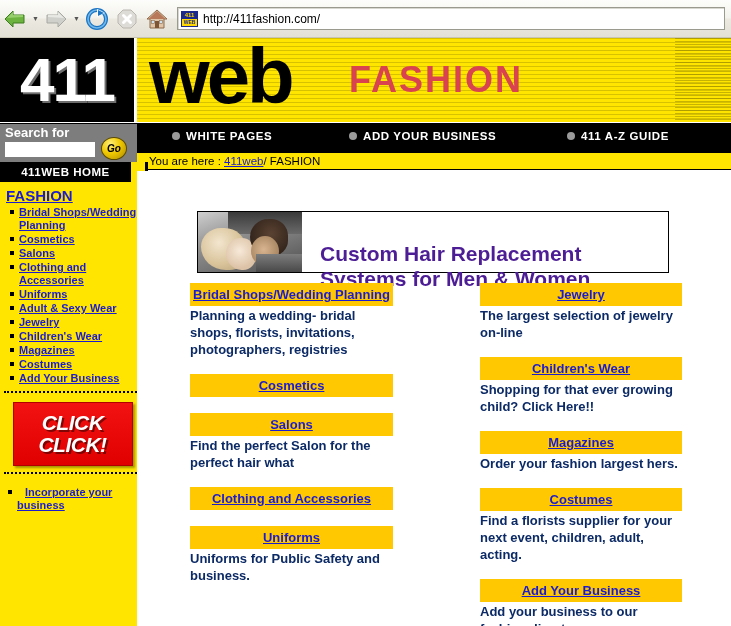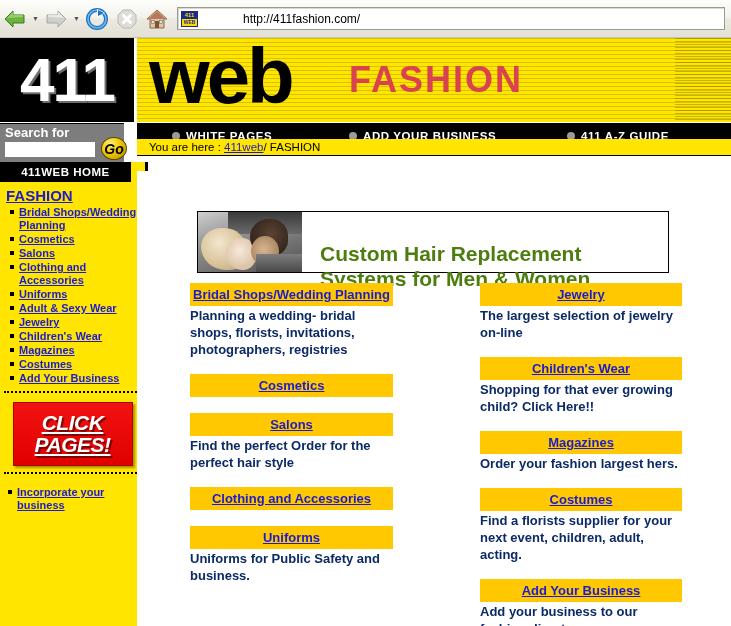--- a/index.html
+++ b/index.html
@@ -16,21 +16,21 @@
     border-bottom:1px solid #c8c5b4;
     display:flex;align-items:center;
   }
   .nav-btn{width:30px;height:30px;display:flex;align-items:center;justify-content:center;}
   .nav-caret{width:11px;height:30px;display:flex;align-items:center;justify-content:center;
              font-size:7px;color:#555;}
   .addr-wrap{
     flex:1;height:21px;margin-left:5px;margin-right:6px;
     background:#ffffff;border:1px solid #9a9a8e;
     box-shadow:inset 1px 1px 0 #d8d8d0;
-    display:flex;align-items:center;padding-left:3px;gap:40px;
+    display:flex;align-items:center;padding-left:3px;
   }
   .favicon{
     width:15px;height:14px;flex:none;margin-right:5px;
     background:#1b2a8a;position:relative;overflow:hidden;
     border:1px solid #1b2a8a;
   }
   .favicon i{position:absolute;display:block;}
   .fav-411{left:0;top:0;width:15px;height:7px;background:#1b2a8a;
            color:#ffd800;font-size:6px;line-height:7px;text-align:center;font-weight:bold;font-style:normal;}
   .fav-web{left:0;top:7px;width:15px;height:7px;background:#ffd800;
@@ -71,38 +71,38 @@
     letter-spacing:-3px;font-family:"Liberation Sans",sans-serif;
   }
   #word-fashion{
     position:absolute;left:212px;top:22px;
     font-size:36px;line-height:40px;font-weight:bold;color:#d94350;
     letter-spacing:2px;font-family:"Liberation Sans",sans-serif;
   }
 
   
   #searchbox{
-    position:absolute;left:0;top:85px;width:124px;height:38px;
-    background:#7d7d7d;border-top:1px solid #000;
+    position:absolute;left:0;top:85px;width:134px;height:38px;
+    background:#7d7d7d;border-top:1px solid #000;padding-left:28px;
   }
   #search-label{
     position:absolute;left:5px;top:1px;font-size:13px;font-weight:bold;color:#fff;
     font-family:"Liberation Sans",sans-serif;
   }
   #search-input{
     position:absolute;left:5px;top:18px;width:90px;height:15px;
     border:1px solid #ffffff;background:#fff;font-size:11px;padding:0 2px;
     box-sizing:border-box;font-family:"Liberation Sans",sans-serif;
   }
   #go-btn{
     position:absolute;left:101px;top:13px;width:26px;height:23px;
     border-radius:50%;
     background:radial-gradient(circle at 35% 28%, #fff07a 0%, #f0c800 45%, #a98800 100%);
     border:1px solid #5c4a00;
-    color:#000;font-size:14px;font-weight:bold;font-style:italic;
+    color:#000;font-size:10px;font-weight:bold;font-style:italic;
     display:flex;align-items:center;justify-content:center;
     box-sizing:border-box;cursor:pointer;
   }
 
   
   #navbar{
     position:absolute;left:137px;top:85px;width:594px;height:30px;background:#000;padding-left:24px;
   }
   .nav-item{
     position:absolute;top:7px;color:#fff;font-size:11.5px;font-weight:bold;
@@ -113,21 +113,21 @@
     display:inline-block;width:8px;height:8px;border-radius:50%;
     background:#9a9a9a;margin-right:6px;vertical-align:middle;
     position:relative;top:-1px;
   }
   #nav0{left:35px;}
   #nav1{left:212px;}
   #nav2{left:430px;}
 
   
   #breadcrumb{
-    position:absolute;left:137px;top:101px;width:594px;height:17px;
+    position:absolute;left:137px;top:115px;width:594px;height:17px;
     background:#ffe500;border-bottom:1px solid #000;
     font-size:11.5px;color:#000;padding-left:12px;box-sizing:border-box;
     line-height:17px;font-family:"Liberation Sans",sans-serif;
   }
   #breadcrumb a{color:#1b1bd0;text-decoration:underline;}
 
   
   #sidebar{
     position:absolute;left:0;top:124px;width:148px;height:464px;
     background:#ffe500;border-right:3px solid #000;box-sizing:border-box;
@@ -159,29 +159,28 @@
     margin:9px auto 0 auto;width:118px;height:62px;
     background:linear-gradient(to bottom,#f21212 0%,#e00000 100%);
     border:1px solid #b00000;
     display:flex;flex-direction:column;align-items:center;justify-content:center;
     cursor:pointer;box-shadow:2px 2px 2px rgba(0,0,0,.35);
   }
   #click-here span{
     color:#fff;font-size:21px;line-height:22px;font-weight:bold;font-style:italic;
     letter-spacing:-.5px;text-shadow:2px 2px 0 rgba(0,0,0,.45);
     font-family:"Liberation Sans",sans-serif;
-    text-decoration:underline;
   }
   #incorp{
     margin:12px 4px 0 8px;position:relative;padding-left:9px;
     font-size:11px;line-height:13px;font-weight:bold;
     font-family:"Liberation Sans",sans-serif;
   }
   #incorp:before{content:"";position:absolute;left:0;top:4px;width:4px;height:4px;background:#000;}
-  #incorp a{color:#1b1bd0;text-decoration:underline;cursor:pointer;}
+  #incorp a{color:#1b1bd0;text-decoration:underline;cursor:pointer;margin-left:8px;}
 
   
   #content{
     position:absolute;left:137px;top:133px;width:594px;height:455px;background:#fff;
   }
   #ad-banner{
     position:absolute;left:60px;top:40px;width:472px;height:62px;
     border:1px solid #000;background:#fff;display:flex;align-items:center;
     cursor:pointer;box-sizing:border-box;
   }
@@ -208,21 +207,21 @@
   #ad-photo .blob-suit{
     position:absolute;left:58px;top:42px;width:48px;height:22px;
     background:linear-gradient(to bottom,#7d7d7d,#3d3d3d);
   }
   #ad-photo .blob-bg{
     position:absolute;left:30px;top:0;width:78px;height:22px;
     background:linear-gradient(to bottom,#3a3a3a,#6a6a6a);
   }
   #ad-text{
     flex:1;padding-left:18px;
-    color:#4d7c0f;font-size:21px;line-height:25px;font-weight:bold;
+    color:#4c1d95;font-size:21px;line-height:25px;font-weight:bold;
     font-family:"Liberation Sans",sans-serif;
     margin-top:48px;
   }
 
   .col{position:absolute;top:112px;}
   #col-left{left:53px;width:203px;}
   #col-right{left:343px;width:202px;}
 
   .card{margin-bottom:16px;}
   .card-head{
@@ -338,21 +337,21 @@
       <li><a href="#">Adult &amp; Sexy Wear</a></li>
       <li><a href="#">Jewelry</a></li>
       <li><a href="#">Children's Wear</a></li>
       <li><a href="#">Magazines</a></li>
       <li><a href="#">Costumes</a></li>
       <li><a href="#">Add Your Business</a></li>
     </ul>
     <div class="dotted-rule"></div>
     <div id="click-here">
       <span>CLICK</span>
-      <span>PAGES!</span>
+      <span>CLICK!</span>
     </div>
     <div class="dotted-rule"></div>
     <div id="incorp">
       <a href="#">Incorporate your business</a>
     </div>
   </div>
 
   <div id="content">
 
     <div id="ad-banner">
@@ -382,21 +381,21 @@
       <div class="card">
         <div class="card-head">
           <a href="#">Cosmetics</a>
         </div>
       </div>
 
       <div class="card">
         <div class="card-head">
           <a href="#">Salons</a>
         </div>
-        <div class="card-body">Find the perfect Order for the perfect hair style</div>
+        <div class="card-body">Find the perfect Salon for the perfect hair what</div>
       </div>
 
       <div class="card">
         <div class="card-head">
           <a href="#">Clothing and Accessories</a>
         </div>
       </div>
 
       <div class="card">
         <div class="card-head">

